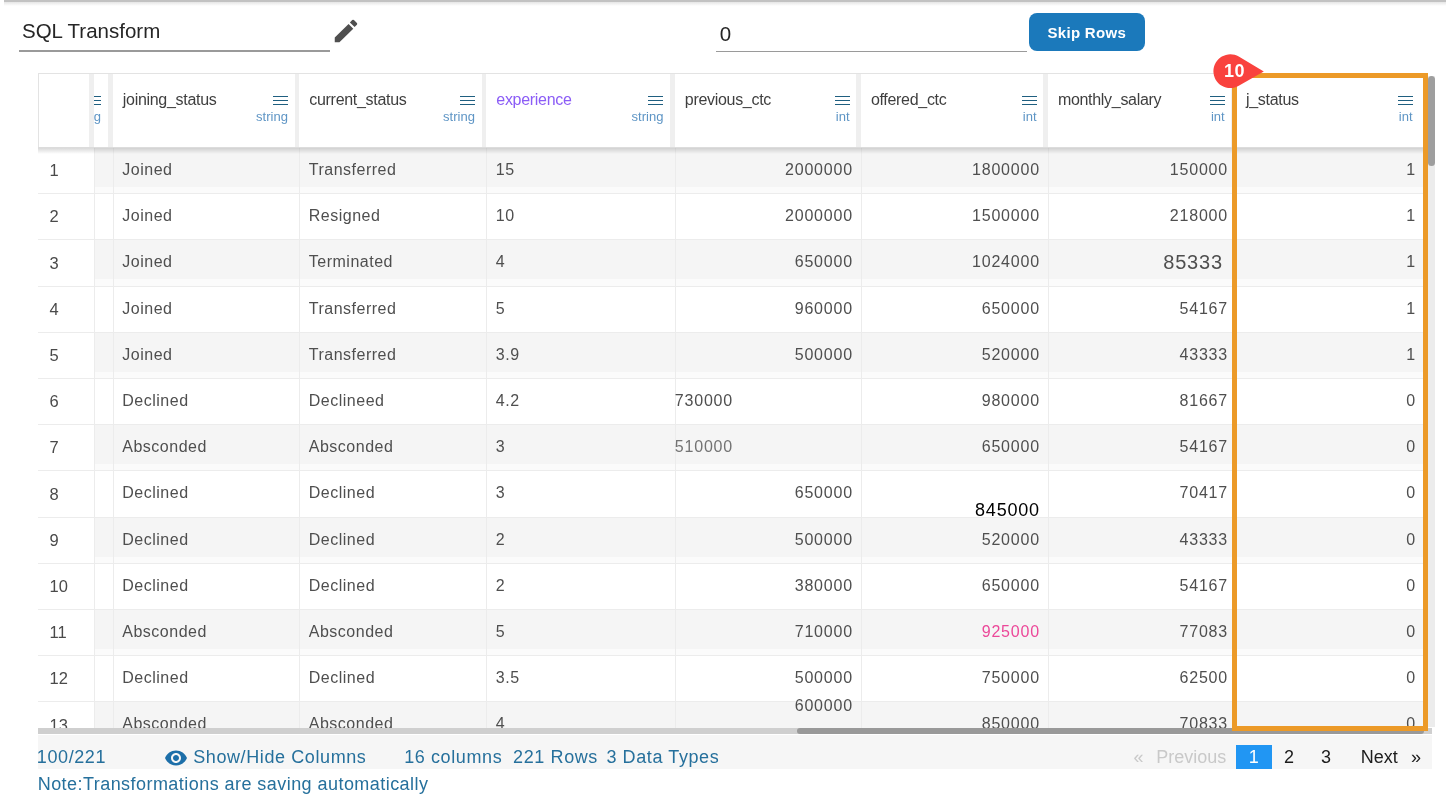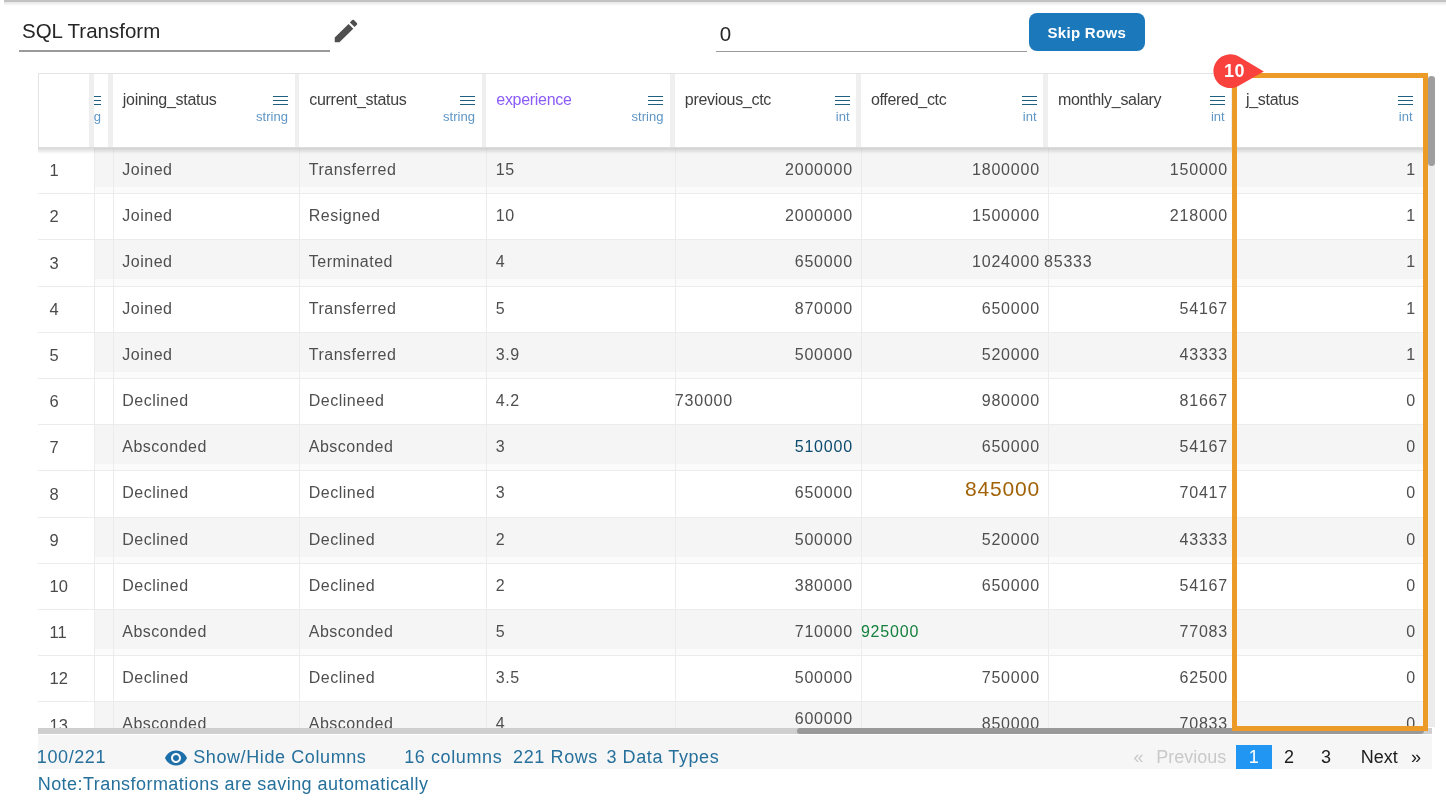--- a/index.html
+++ b/index.html
@@ -121,34 +121,34 @@
     <div style="position:absolute;left:84.3px;top:106.3px;font-size:16px;line-height:16px;letter-spacing:0.5px;color:#4f4f4f">Joined</div>
     <div style="position:absolute;left:261.3px;top:92.4px;width:187.0px;height:46.2px;background:linear-gradient(#f5f5f5 0 39px,#fbfbfb 39px 100%);border-bottom:1px solid #ececec;border-left:1px solid #ececec"></div>
     <div style="position:absolute;left:270.8px;top:106.3px;font-size:16px;line-height:16px;letter-spacing:0.5px;color:#4f4f4f">Terminated</div>
     <div style="position:absolute;left:448.3px;top:92.4px;width:188.5px;height:46.2px;background:linear-gradient(#f5f5f5 0 39px,#fbfbfb 39px 100%);border-bottom:1px solid #ececec;border-left:1px solid #ececec"></div>
     <div style="position:absolute;left:457.8px;top:106.3px;font-size:16px;line-height:16px;letter-spacing:0.5px;color:#4f4f4f">4</div>
     <div style="position:absolute;left:636.8px;top:92.4px;width:186.1px;height:46.2px;background:linear-gradient(#f5f5f5 0 39px,#fbfbfb 39px 100%);border-bottom:1px solid #ececec;border-left:1px solid #ececec"></div>
     <div style="position:absolute;left:636.8px;top:106.3px;width:178.1px;font-size:16px;line-height:16px;letter-spacing:0.8px;color:#4f4f4f;text-align:right">650000</div>
     <div style="position:absolute;left:822.9px;top:92.4px;width:187.0px;height:46.2px;background:linear-gradient(#f5f5f5 0 39px,#fbfbfb 39px 100%);border-bottom:1px solid #ececec;border-left:1px solid #ececec"></div>
     <div style="position:absolute;left:822.9px;top:106.3px;width:179.0px;font-size:16px;line-height:16px;letter-spacing:0.8px;color:#4f4f4f;text-align:right">1024000</div>
     <div style="position:absolute;left:1009.9px;top:92.4px;width:188.1px;height:46.2px;background:linear-gradient(#f5f5f5 0 39px,#fbfbfb 39px 100%);border-bottom:1px solid #ececec;border-left:1px solid #ececec"></div>
-    <div style="position:absolute;left:1006px;top:106.3px;width:180.1px;font-size:16px;line-height:16px;letter-spacing:0.8px;color:#4f4f4f;text-align:left">85333</div>
+    <div style="position:absolute;left:1065px;top:106.3px;width:180.1px;font-size:20px;line-height:16px;letter-spacing:0.8px;color:#4f4f4f;text-align:center">85333</div>
     <div style="position:absolute;left:1198.0px;top:92.4px;width:187.9px;height:46.2px;background:linear-gradient(#f5f5f5 0 39px,#fbfbfb 39px 100%);border-bottom:1px solid #ececec;border-left:1px solid #ececec"></div>
     <div style="position:absolute;left:1198.0px;top:106.3px;width:179.9px;font-size:16px;line-height:16px;letter-spacing:0.8px;color:#4f4f4f;text-align:right">1</div>
     <div style="position:absolute;left:11.5px;top:106.6px;font-size:16.5px;line-height:17px;color:#4a4a4a">3</div>
     <div style="position:absolute;left:0;top:138.6px;width:55.9px;height:46.2px;background:#fff;border-bottom:1px solid #ececec"></div>
     <div style="position:absolute;left:55.9px;top:138.6px;width:18.9px;height:46.2px;background:#fff;border-bottom:1px solid #ececec;border-left:1px solid #ececec"></div>
     <div style="position:absolute;left:74.8px;top:138.6px;width:186.5px;height:46.2px;background:#fff;border-bottom:1px solid #ececec;border-left:1px solid #ececec"></div>
     <div style="position:absolute;left:84.3px;top:152.5px;font-size:16px;line-height:16px;letter-spacing:0.5px;color:#4f4f4f">Joined</div>
     <div style="position:absolute;left:261.3px;top:138.6px;width:187.0px;height:46.2px;background:#fff;border-bottom:1px solid #ececec;border-left:1px solid #ececec"></div>
     <div style="position:absolute;left:270.8px;top:152.5px;font-size:16px;line-height:16px;letter-spacing:0.5px;color:#4f4f4f">Transferred</div>
     <div style="position:absolute;left:448.3px;top:138.6px;width:188.5px;height:46.2px;background:#fff;border-bottom:1px solid #ececec;border-left:1px solid #ececec"></div>
     <div style="position:absolute;left:457.8px;top:152.5px;font-size:16px;line-height:16px;letter-spacing:0.5px;color:#4f4f4f">5</div>
     <div style="position:absolute;left:636.8px;top:138.6px;width:186.1px;height:46.2px;background:#fff;border-bottom:1px solid #ececec;border-left:1px solid #ececec"></div>
-    <div style="position:absolute;left:636.8px;top:152.5px;width:178.1px;font-size:16px;line-height:16px;letter-spacing:0.8px;color:#4f4f4f;text-align:right">870000</div>
+    <div style="position:absolute;left:636.8px;top:152.5px;width:178.1px;font-size:16px;line-height:16px;letter-spacing:0.8px;color:#4f4f4f;text-align:right">960000</div>
     <div style="position:absolute;left:822.9px;top:138.6px;width:187.0px;height:46.2px;background:#fff;border-bottom:1px solid #ececec;border-left:1px solid #ececec"></div>
     <div style="position:absolute;left:822.9px;top:152.5px;width:179.0px;font-size:16px;line-height:16px;letter-spacing:0.8px;color:#4f4f4f;text-align:right">650000</div>
     <div style="position:absolute;left:1009.9px;top:138.6px;width:188.1px;height:46.2px;background:#fff;border-bottom:1px solid #ececec;border-left:1px solid #ececec"></div>
     <div style="position:absolute;left:1009.9px;top:152.5px;width:180.1px;font-size:16px;line-height:16px;letter-spacing:0.8px;color:#4f4f4f;text-align:right">54167</div>
     <div style="position:absolute;left:1198.0px;top:138.6px;width:187.9px;height:46.2px;background:#fff;border-bottom:1px solid #ececec;border-left:1px solid #ececec"></div>
     <div style="position:absolute;left:1198.0px;top:152.5px;width:179.9px;font-size:16px;line-height:16px;letter-spacing:0.8px;color:#4f4f4f;text-align:right">1</div>
     <div style="position:absolute;left:11.5px;top:152.8px;font-size:16.5px;line-height:17px;color:#4a4a4a">4</div>
     <div style="position:absolute;left:0;top:184.8px;width:55.9px;height:46.2px;background:#fff;border-bottom:1px solid #ececec"></div>
     <div style="position:absolute;left:55.9px;top:184.8px;width:18.9px;height:46.2px;background:linear-gradient(#f5f5f5 0 39px,#fbfbfb 39px 100%);border-bottom:1px solid #ececec;border-left:1px solid #ececec"></div>
     <div style="position:absolute;left:74.8px;top:184.8px;width:186.5px;height:46.2px;background:linear-gradient(#f5f5f5 0 39px,#fbfbfb 39px 100%);border-bottom:1px solid #ececec;border-left:1px solid #ececec"></div>
@@ -185,40 +185,40 @@
     <div style="position:absolute;left:11.5px;top:245.2px;font-size:16.5px;line-height:17px;color:#4a4a4a">6</div>
     <div style="position:absolute;left:0;top:277.2px;width:55.9px;height:46.2px;background:#fff;border-bottom:1px solid #ececec"></div>
     <div style="position:absolute;left:55.9px;top:277.2px;width:18.9px;height:46.2px;background:linear-gradient(#f5f5f5 0 39px,#fbfbfb 39px 100%);border-bottom:1px solid #ececec;border-left:1px solid #ececec"></div>
     <div style="position:absolute;left:74.8px;top:277.2px;width:186.5px;height:46.2px;background:linear-gradient(#f5f5f5 0 39px,#fbfbfb 39px 100%);border-bottom:1px solid #ececec;border-left:1px solid #ececec"></div>
     <div style="position:absolute;left:84.3px;top:291.1px;font-size:16px;line-height:16px;letter-spacing:0.5px;color:#4f4f4f">Absconded</div>
     <div style="position:absolute;left:261.3px;top:277.2px;width:187.0px;height:46.2px;background:linear-gradient(#f5f5f5 0 39px,#fbfbfb 39px 100%);border-bottom:1px solid #ececec;border-left:1px solid #ececec"></div>
     <div style="position:absolute;left:270.8px;top:291.1px;font-size:16px;line-height:16px;letter-spacing:0.5px;color:#4f4f4f">Absconded</div>
     <div style="position:absolute;left:448.3px;top:277.2px;width:188.5px;height:46.2px;background:linear-gradient(#f5f5f5 0 39px,#fbfbfb 39px 100%);border-bottom:1px solid #ececec;border-left:1px solid #ececec"></div>
     <div style="position:absolute;left:457.8px;top:291.1px;font-size:16px;line-height:16px;letter-spacing:0.5px;color:#4f4f4f">3</div>
     <div style="position:absolute;left:636.8px;top:277.2px;width:186.1px;height:46.2px;background:linear-gradient(#f5f5f5 0 39px,#fbfbfb 39px 100%);border-bottom:1px solid #ececec;border-left:1px solid #ececec"></div>
-    <div style="position:absolute;left:636.8px;top:291.1px;width:178.1px;font-size:16px;line-height:16px;letter-spacing:0.8px;color:#0c4a6e;text-align:right">510000</div>
+    <div style="position:absolute;left:636.8px;top:291.1px;width:178.1px;font-size:16px;line-height:16px;letter-spacing:0.8px;color:#737373;text-align:left">510000</div>
     <div style="position:absolute;left:822.9px;top:277.2px;width:187.0px;height:46.2px;background:linear-gradient(#f5f5f5 0 39px,#fbfbfb 39px 100%);border-bottom:1px solid #ececec;border-left:1px solid #ececec"></div>
     <div style="position:absolute;left:822.9px;top:291.1px;width:179.0px;font-size:16px;line-height:16px;letter-spacing:0.8px;color:#4f4f4f;text-align:right">650000</div>
     <div style="position:absolute;left:1009.9px;top:277.2px;width:188.1px;height:46.2px;background:linear-gradient(#f5f5f5 0 39px,#fbfbfb 39px 100%);border-bottom:1px solid #ececec;border-left:1px solid #ececec"></div>
     <div style="position:absolute;left:1009.9px;top:291.1px;width:180.1px;font-size:16px;line-height:16px;letter-spacing:0.8px;color:#4f4f4f;text-align:right">54167</div>
     <div style="position:absolute;left:1198.0px;top:277.2px;width:187.9px;height:46.2px;background:linear-gradient(#f5f5f5 0 39px,#fbfbfb 39px 100%);border-bottom:1px solid #ececec;border-left:1px solid #ececec"></div>
     <div style="position:absolute;left:1198.0px;top:291.1px;width:179.9px;font-size:16px;line-height:16px;letter-spacing:0.8px;color:#4f4f4f;text-align:right">0</div>
     <div style="position:absolute;left:11.5px;top:291.4px;font-size:16.5px;line-height:17px;color:#4a4a4a">7</div>
     <div style="position:absolute;left:0;top:323.4px;width:55.9px;height:46.2px;background:#fff;border-bottom:1px solid #ececec"></div>
     <div style="position:absolute;left:55.9px;top:323.4px;width:18.9px;height:46.2px;background:#fff;border-bottom:1px solid #ececec;border-left:1px solid #ececec"></div>
     <div style="position:absolute;left:74.8px;top:323.4px;width:186.5px;height:46.2px;background:#fff;border-bottom:1px solid #ececec;border-left:1px solid #ececec"></div>
     <div style="position:absolute;left:84.3px;top:337.3px;font-size:16px;line-height:16px;letter-spacing:0.5px;color:#4f4f4f">Declined</div>
     <div style="position:absolute;left:261.3px;top:323.4px;width:187.0px;height:46.2px;background:#fff;border-bottom:1px solid #ececec;border-left:1px solid #ececec"></div>
     <div style="position:absolute;left:270.8px;top:337.3px;font-size:16px;line-height:16px;letter-spacing:0.5px;color:#4f4f4f">Declined</div>
     <div style="position:absolute;left:448.3px;top:323.4px;width:188.5px;height:46.2px;background:#fff;border-bottom:1px solid #ececec;border-left:1px solid #ececec"></div>
     <div style="position:absolute;left:457.8px;top:337.3px;font-size:16px;line-height:16px;letter-spacing:0.5px;color:#4f4f4f">3</div>
     <div style="position:absolute;left:636.8px;top:323.4px;width:186.1px;height:46.2px;background:#fff;border-bottom:1px solid #ececec;border-left:1px solid #ececec"></div>
     <div style="position:absolute;left:636.8px;top:337.3px;width:178.1px;font-size:16px;line-height:16px;letter-spacing:0.8px;color:#4f4f4f;text-align:right">650000</div>
     <div style="position:absolute;left:822.9px;top:323.4px;width:187.0px;height:46.2px;background:#fff;border-bottom:1px solid #ececec;border-left:1px solid #ececec"></div>
-    <div style="position:absolute;left:822.9px;top:333px;width:179.0px;font-size:21px;line-height:16px;letter-spacing:0.8px;color:#a16207;text-align:right">845000</div>
+    <div style="position:absolute;left:822.9px;top:354px;width:179.0px;font-size:18px;line-height:16px;letter-spacing:0.8px;color:#000000;text-align:right">845000</div>
     <div style="position:absolute;left:1009.9px;top:323.4px;width:188.1px;height:46.2px;background:#fff;border-bottom:1px solid #ececec;border-left:1px solid #ececec"></div>
     <div style="position:absolute;left:1009.9px;top:337.3px;width:180.1px;font-size:16px;line-height:16px;letter-spacing:0.8px;color:#4f4f4f;text-align:right">70417</div>
     <div style="position:absolute;left:1198.0px;top:323.4px;width:187.9px;height:46.2px;background:#fff;border-bottom:1px solid #ececec;border-left:1px solid #ececec"></div>
     <div style="position:absolute;left:1198.0px;top:337.3px;width:179.9px;font-size:16px;line-height:16px;letter-spacing:0.8px;color:#4f4f4f;text-align:right">0</div>
     <div style="position:absolute;left:11.5px;top:337.6px;font-size:16.5px;line-height:17px;color:#4a4a4a">8</div>
     <div style="position:absolute;left:0;top:369.6px;width:55.9px;height:46.2px;background:#fff;border-bottom:1px solid #ececec"></div>
     <div style="position:absolute;left:55.9px;top:369.6px;width:18.9px;height:46.2px;background:linear-gradient(#f5f5f5 0 39px,#fbfbfb 39px 100%);border-bottom:1px solid #ececec;border-left:1px solid #ececec"></div>
     <div style="position:absolute;left:74.8px;top:369.6px;width:186.5px;height:46.2px;background:linear-gradient(#f5f5f5 0 39px,#fbfbfb 39px 100%);border-bottom:1px solid #ececec;border-left:1px solid #ececec"></div>
     <div style="position:absolute;left:84.3px;top:383.5px;font-size:16px;line-height:16px;letter-spacing:0.5px;color:#4f4f4f">Declined</div>
     <div style="position:absolute;left:261.3px;top:369.6px;width:187.0px;height:46.2px;background:linear-gradient(#f5f5f5 0 39px,#fbfbfb 39px 100%);border-bottom:1px solid #ececec;border-left:1px solid #ececec"></div>
@@ -255,21 +255,21 @@
     <div style="position:absolute;left:55.9px;top:462.0px;width:18.9px;height:46.2px;background:linear-gradient(#f5f5f5 0 39px,#fbfbfb 39px 100%);border-bottom:1px solid #ececec;border-left:1px solid #ececec"></div>
     <div style="position:absolute;left:74.8px;top:462.0px;width:186.5px;height:46.2px;background:linear-gradient(#f5f5f5 0 39px,#fbfbfb 39px 100%);border-bottom:1px solid #ececec;border-left:1px solid #ececec"></div>
     <div style="position:absolute;left:84.3px;top:475.9px;font-size:16px;line-height:16px;letter-spacing:0.5px;color:#4f4f4f">Absconded</div>
     <div style="position:absolute;left:261.3px;top:462.0px;width:187.0px;height:46.2px;background:linear-gradient(#f5f5f5 0 39px,#fbfbfb 39px 100%);border-bottom:1px solid #ececec;border-left:1px solid #ececec"></div>
     <div style="position:absolute;left:270.8px;top:475.9px;font-size:16px;line-height:16px;letter-spacing:0.5px;color:#4f4f4f">Absconded</div>
     <div style="position:absolute;left:448.3px;top:462.0px;width:188.5px;height:46.2px;background:linear-gradient(#f5f5f5 0 39px,#fbfbfb 39px 100%);border-bottom:1px solid #ececec;border-left:1px solid #ececec"></div>
     <div style="position:absolute;left:457.8px;top:475.9px;font-size:16px;line-height:16px;letter-spacing:0.5px;color:#4f4f4f">5</div>
     <div style="position:absolute;left:636.8px;top:462.0px;width:186.1px;height:46.2px;background:linear-gradient(#f5f5f5 0 39px,#fbfbfb 39px 100%);border-bottom:1px solid #ececec;border-left:1px solid #ececec"></div>
     <div style="position:absolute;left:636.8px;top:475.9px;width:178.1px;font-size:16px;line-height:16px;letter-spacing:0.8px;color:#4f4f4f;text-align:right">710000</div>
     <div style="position:absolute;left:822.9px;top:462.0px;width:187.0px;height:46.2px;background:linear-gradient(#f5f5f5 0 39px,#fbfbfb 39px 100%);border-bottom:1px solid #ececec;border-left:1px solid #ececec"></div>
-    <div style="position:absolute;left:822.9px;top:475.9px;width:179.0px;font-size:16px;line-height:16px;letter-spacing:0.8px;color:#15803d;text-align:left">925000</div>
+    <div style="position:absolute;left:822.9px;top:475.9px;width:179.0px;font-size:16px;line-height:16px;letter-spacing:0.8px;color:#ec4899;text-align:right">925000</div>
     <div style="position:absolute;left:1009.9px;top:462.0px;width:188.1px;height:46.2px;background:linear-gradient(#f5f5f5 0 39px,#fbfbfb 39px 100%);border-bottom:1px solid #ececec;border-left:1px solid #ececec"></div>
     <div style="position:absolute;left:1009.9px;top:475.9px;width:180.1px;font-size:16px;line-height:16px;letter-spacing:0.8px;color:#4f4f4f;text-align:right">77083</div>
     <div style="position:absolute;left:1198.0px;top:462.0px;width:187.9px;height:46.2px;background:linear-gradient(#f5f5f5 0 39px,#fbfbfb 39px 100%);border-bottom:1px solid #ececec;border-left:1px solid #ececec"></div>
     <div style="position:absolute;left:1198.0px;top:475.9px;width:179.9px;font-size:16px;line-height:16px;letter-spacing:0.8px;color:#4f4f4f;text-align:right">0</div>
     <div style="position:absolute;left:11.5px;top:476.2px;font-size:16.5px;line-height:17px;color:#4a4a4a">11</div>
     <div style="position:absolute;left:0;top:508.2px;width:55.9px;height:46.2px;background:#fff;border-bottom:1px solid #ececec"></div>
     <div style="position:absolute;left:55.9px;top:508.2px;width:18.9px;height:46.2px;background:#fff;border-bottom:1px solid #ececec;border-left:1px solid #ececec"></div>
     <div style="position:absolute;left:74.8px;top:508.2px;width:186.5px;height:46.2px;background:#fff;border-bottom:1px solid #ececec;border-left:1px solid #ececec"></div>
     <div style="position:absolute;left:84.3px;top:522.1px;font-size:16px;line-height:16px;letter-spacing:0.5px;color:#4f4f4f">Declined</div>
     <div style="position:absolute;left:261.3px;top:508.2px;width:187.0px;height:46.2px;background:#fff;border-bottom:1px solid #ececec;border-left:1px solid #ececec"></div>
@@ -287,21 +287,21 @@
     <div style="position:absolute;left:11.5px;top:522.4px;font-size:16.5px;line-height:17px;color:#4a4a4a">12</div>
     <div style="position:absolute;left:0;top:554.4px;width:55.9px;height:46.2px;background:#fff;border-bottom:1px solid #ececec"></div>
     <div style="position:absolute;left:55.9px;top:554.4px;width:18.9px;height:46.2px;background:linear-gradient(#f5f5f5 0 39px,#fbfbfb 39px 100%);border-bottom:1px solid #ececec;border-left:1px solid #ececec"></div>
     <div style="position:absolute;left:74.8px;top:554.4px;width:186.5px;height:46.2px;background:linear-gradient(#f5f5f5 0 39px,#fbfbfb 39px 100%);border-bottom:1px solid #ececec;border-left:1px solid #ececec"></div>
     <div style="position:absolute;left:84.3px;top:568.3px;font-size:16px;line-height:16px;letter-spacing:0.5px;color:#4f4f4f">Absconded</div>
     <div style="position:absolute;left:261.3px;top:554.4px;width:187.0px;height:46.2px;background:linear-gradient(#f5f5f5 0 39px,#fbfbfb 39px 100%);border-bottom:1px solid #ececec;border-left:1px solid #ececec"></div>
     <div style="position:absolute;left:270.8px;top:568.3px;font-size:16px;line-height:16px;letter-spacing:0.5px;color:#4f4f4f">Absconded</div>
     <div style="position:absolute;left:448.3px;top:554.4px;width:188.5px;height:46.2px;background:linear-gradient(#f5f5f5 0 39px,#fbfbfb 39px 100%);border-bottom:1px solid #ececec;border-left:1px solid #ececec"></div>
     <div style="position:absolute;left:457.8px;top:568.3px;font-size:16px;line-height:16px;letter-spacing:0.5px;color:#4f4f4f">4</div>
     <div style="position:absolute;left:636.8px;top:554.4px;width:186.1px;height:46.2px;background:linear-gradient(#f5f5f5 0 39px,#fbfbfb 39px 100%);border-bottom:1px solid #ececec;border-left:1px solid #ececec"></div>
-    <div style="position:absolute;left:636.8px;top:563px;width:178.1px;font-size:16px;line-height:16px;letter-spacing:0.8px;color:#4f4f4f;text-align:right">600000</div>
+    <div style="position:absolute;left:636.8px;top:550px;width:178.1px;font-size:16px;line-height:16px;letter-spacing:0.8px;color:#4f4f4f;text-align:right">600000</div>
     <div style="position:absolute;left:822.9px;top:554.4px;width:187.0px;height:46.2px;background:linear-gradient(#f5f5f5 0 39px,#fbfbfb 39px 100%);border-bottom:1px solid #ececec;border-left:1px solid #ececec"></div>
     <div style="position:absolute;left:822.9px;top:568.3px;width:179.0px;font-size:16px;line-height:16px;letter-spacing:0.8px;color:#4f4f4f;text-align:right">850000</div>
     <div style="position:absolute;left:1009.9px;top:554.4px;width:188.1px;height:46.2px;background:linear-gradient(#f5f5f5 0 39px,#fbfbfb 39px 100%);border-bottom:1px solid #ececec;border-left:1px solid #ececec"></div>
     <div style="position:absolute;left:1009.9px;top:568.3px;width:180.1px;font-size:16px;line-height:16px;letter-spacing:0.8px;color:#4f4f4f;text-align:right">70833</div>
     <div style="position:absolute;left:1198.0px;top:554.4px;width:187.9px;height:46.2px;background:linear-gradient(#f5f5f5 0 39px,#fbfbfb 39px 100%);border-bottom:1px solid #ececec;border-left:1px solid #ececec"></div>
     <div style="position:absolute;left:1198.0px;top:568.3px;width:179.9px;font-size:16px;line-height:16px;letter-spacing:0.8px;color:#4f4f4f;text-align:right">0</div>
     <div style="position:absolute;left:11.5px;top:568.6px;font-size:16.5px;line-height:17px;color:#4a4a4a">13</div>
   </div>
 <div style="position:absolute;left:38px;top:148px;width:1385.9px;height:6px;background:linear-gradient(rgba(0,0,0,0.15),rgba(0,0,0,0))"></div>
 <div style="position:absolute;left:38px;top:727.5px;width:1394.3px;height:6.5px;background:#cfcfcf"></div>

